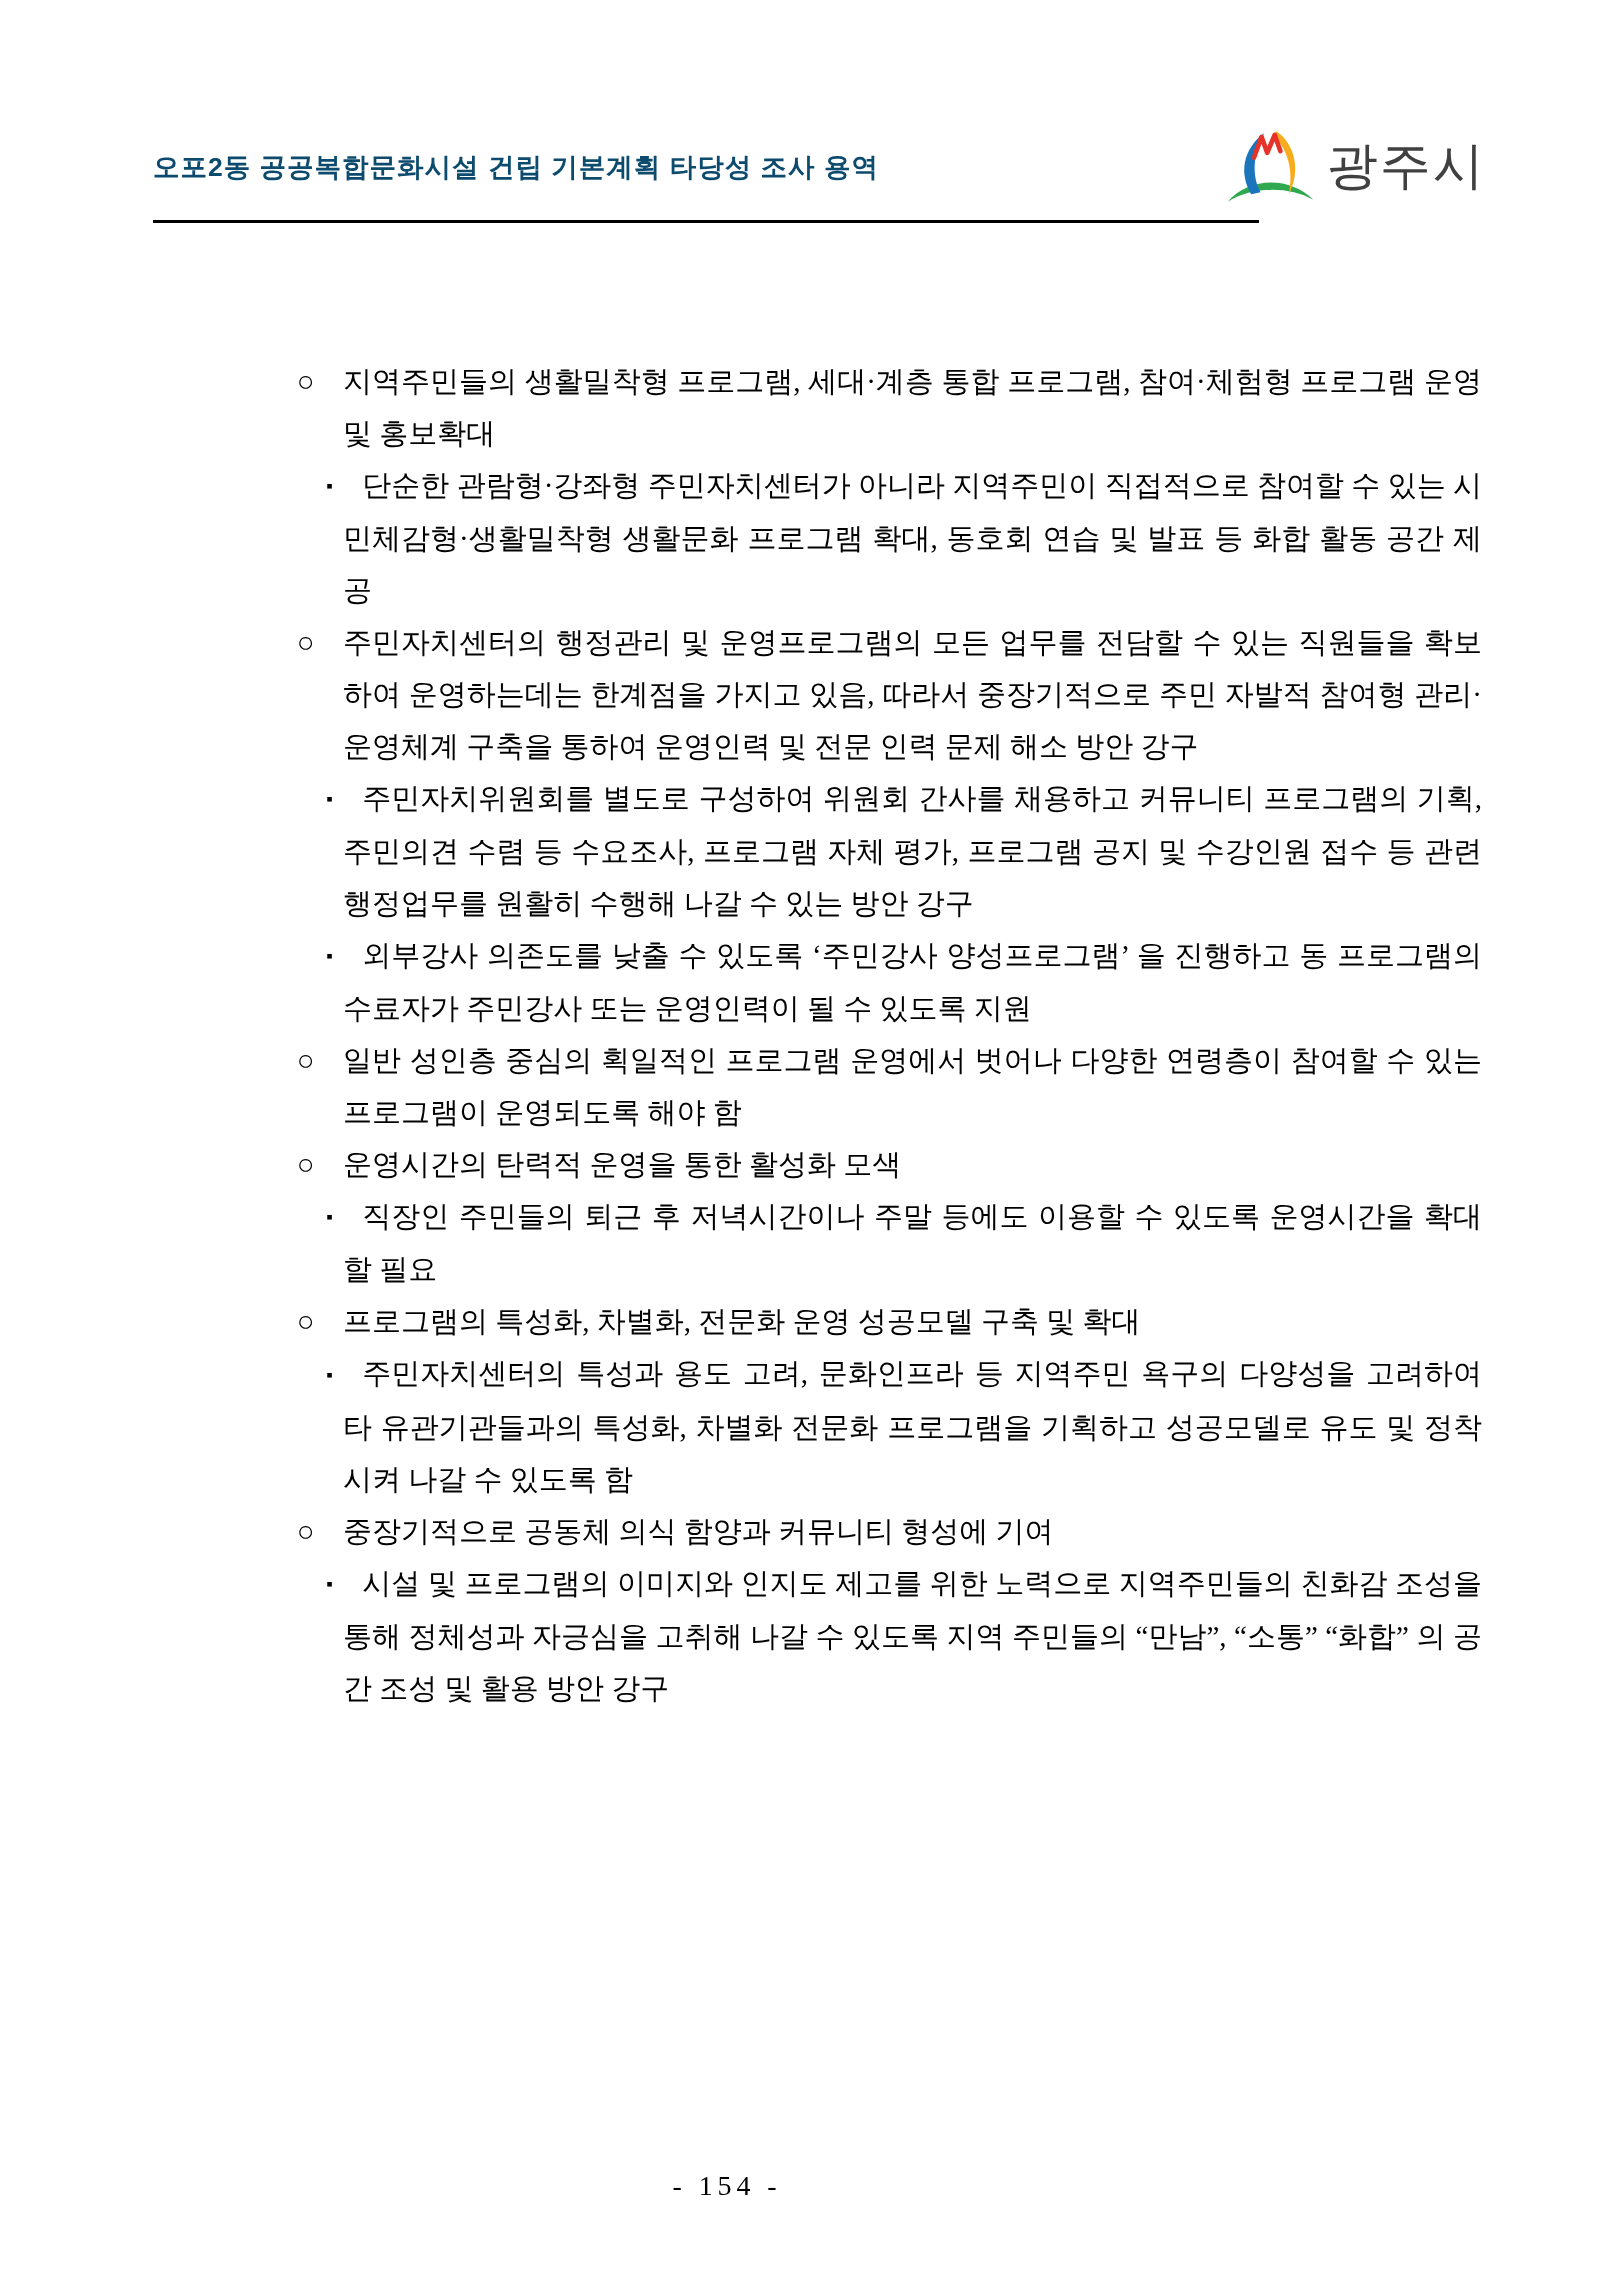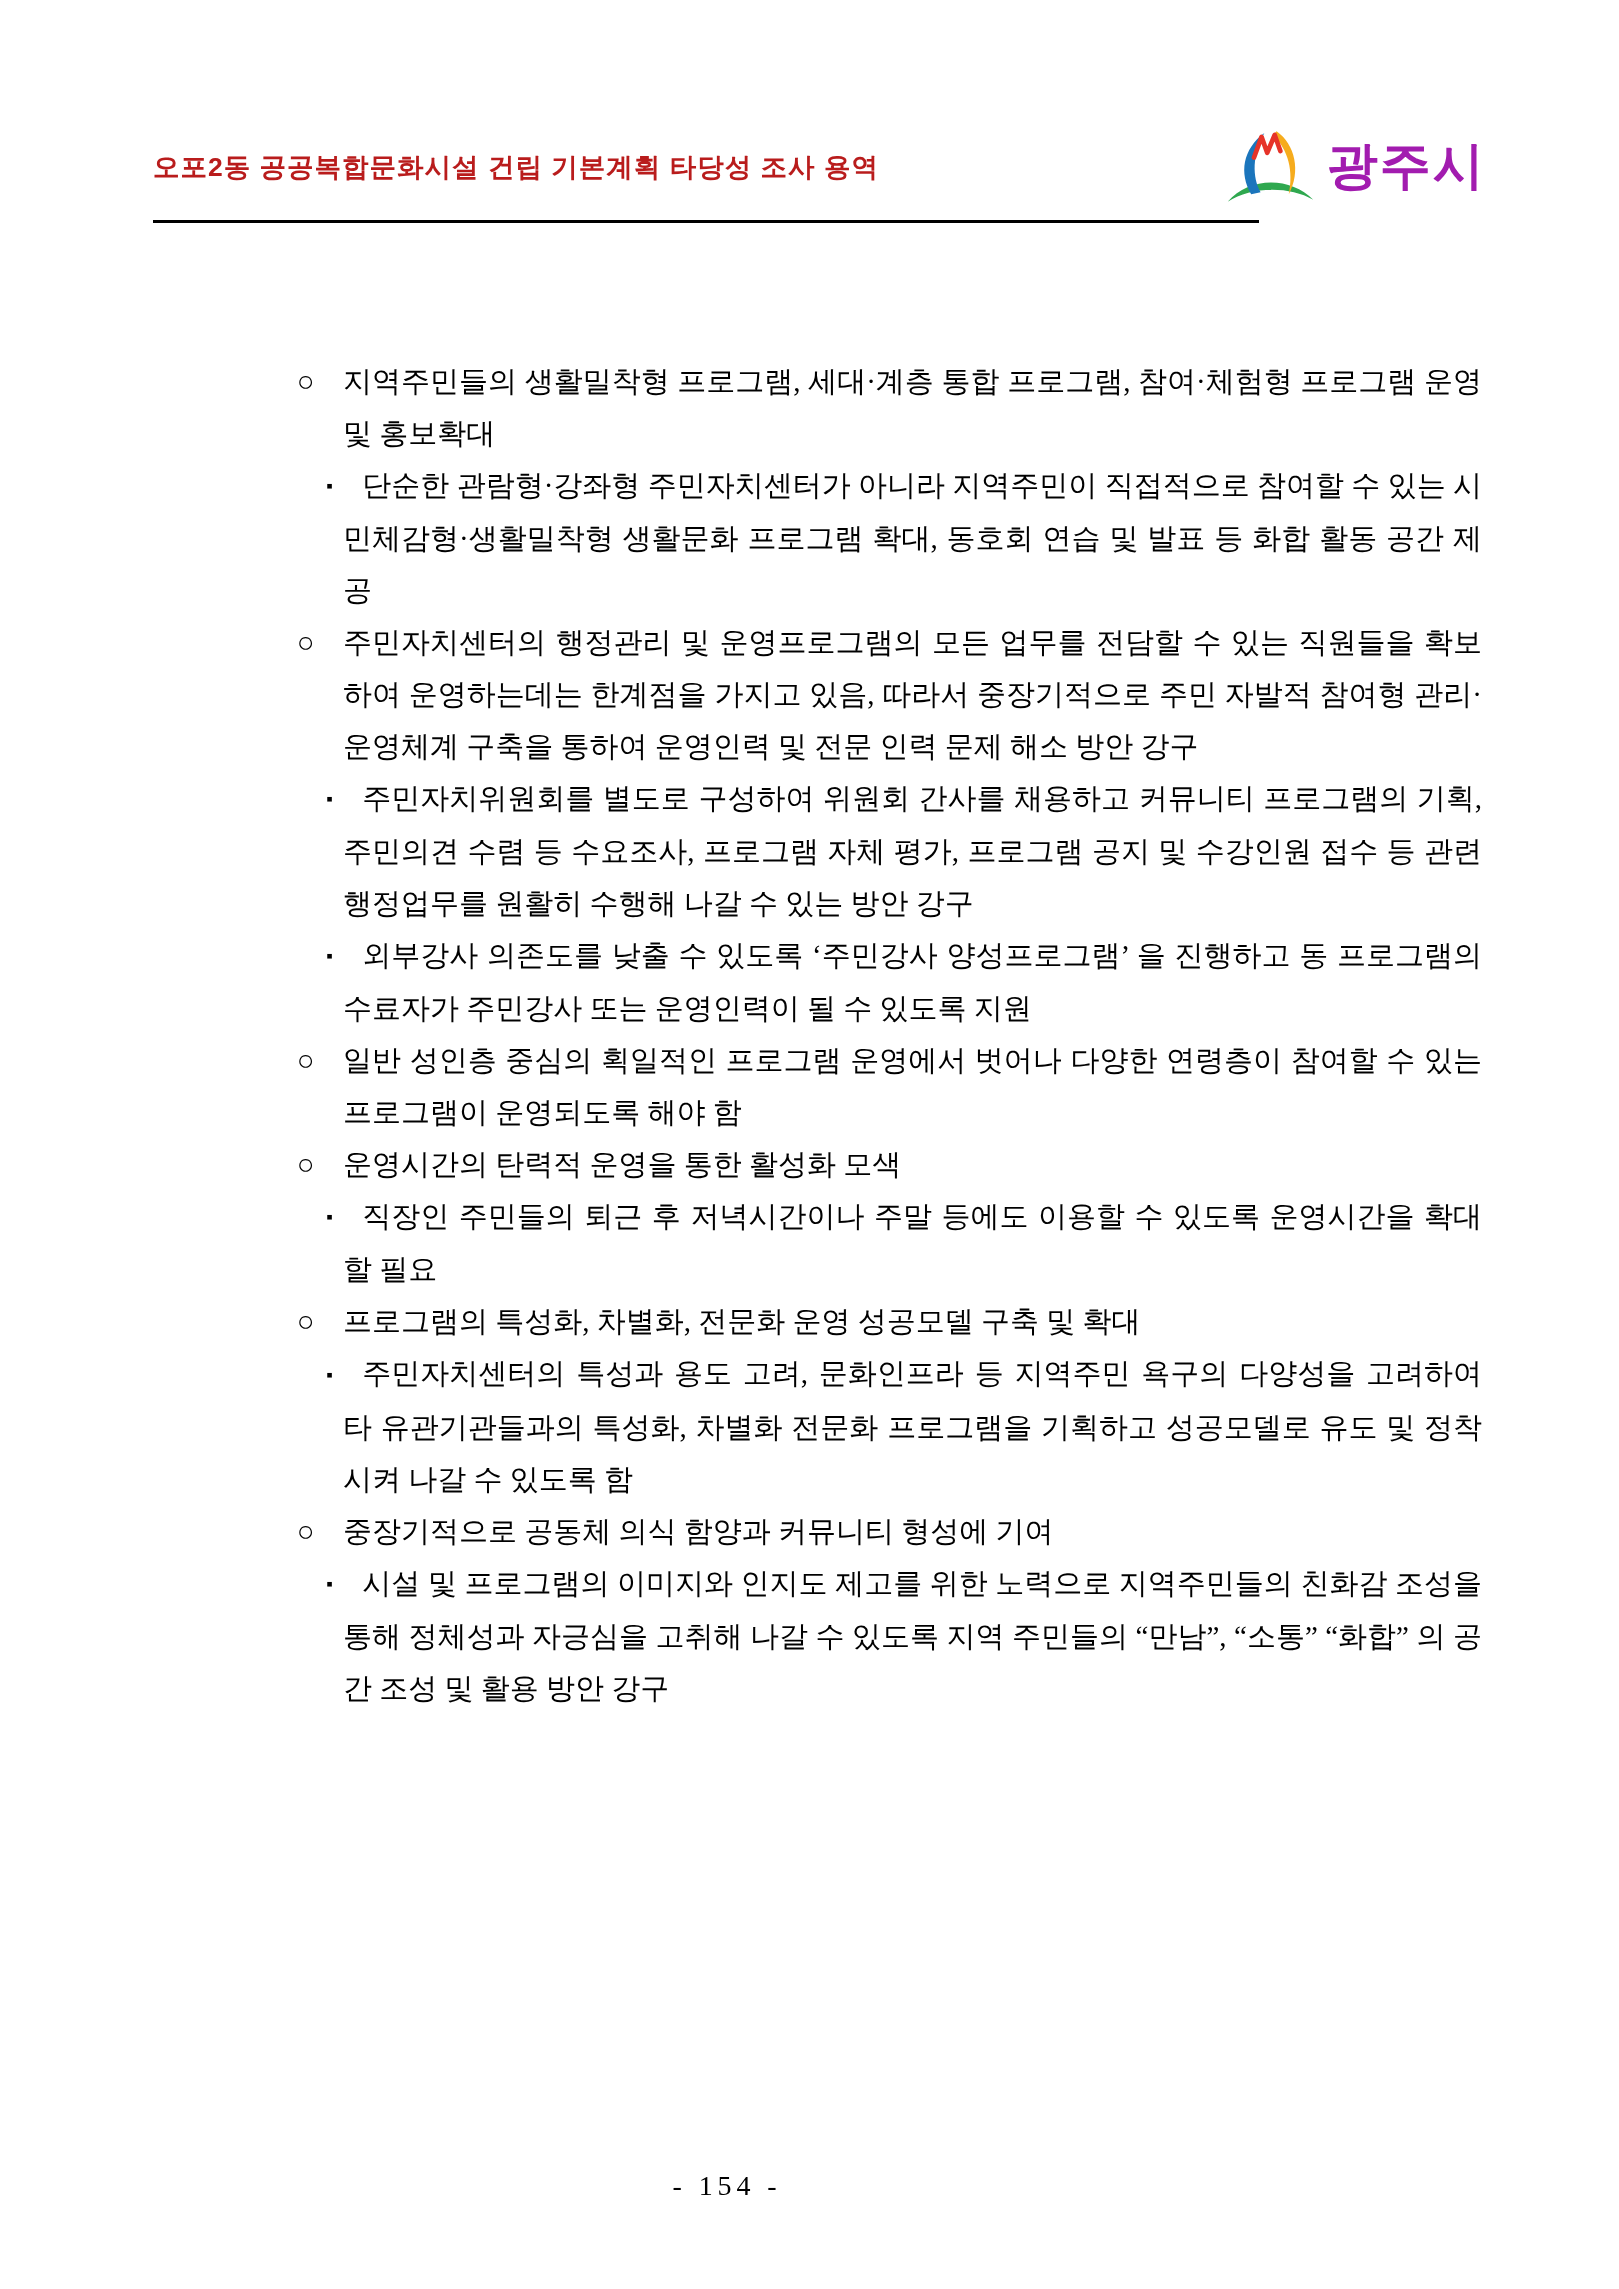--- a/index.html
+++ b/index.html
@@ -11,35 +11,35 @@
     font-family:"Liberation Serif","DejaVu Serif",serif;
     overflow:hidden;
     margin:0 auto;
   }
 
   
   .doc-header-title {
     position:absolute; left:153px; top:149px;
     font-family:"Liberation Sans","DejaVu Sans",sans-serif;
     font-size:26.5px; font-weight:700; letter-spacing:1px;
-    color:#b91c1c; white-space:nowrap;
+    color:#0c4a6e; white-space:nowrap;
   }
   .header-rule {
     position:absolute; left:153px; top:220px;
     width:1106px; height:2.9px; background:#000000;
   }
   .logo {
     position:absolute; left:1223px; top:123px;
     display:flex; align-items:center; gap:9.8px;
   }
   .logo-emblem { width:94px; height:86px; }
   .logo-text {
     font-family:"Liberation Sans","DejaVu Sans",sans-serif;
-    font-size:51px; font-weight:700; letter-spacing:2px;
-    color:#a21caf; white-space:nowrap;
+    font-size:51px; font-weight:400; letter-spacing:2px;
+    color:#404040; white-space:nowrap;
   }
 
   
   .page-title {
     position:absolute; left:153px; top:274px;
     font-size:40px; font-weight:700; letter-spacing:0.5px;
     white-space:nowrap;
   }
 
   

